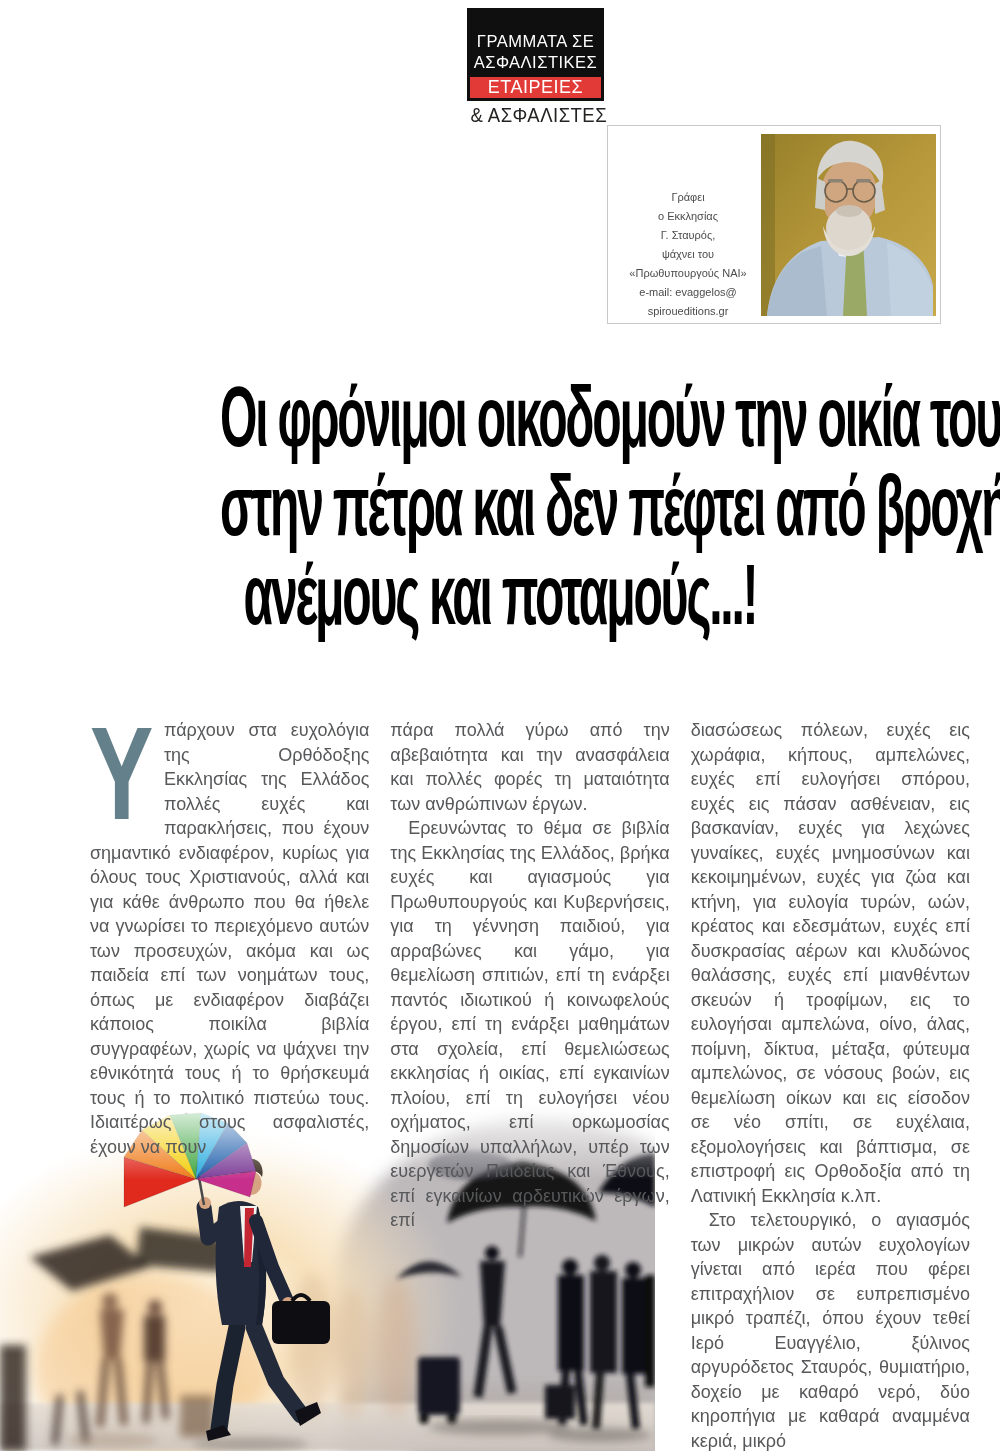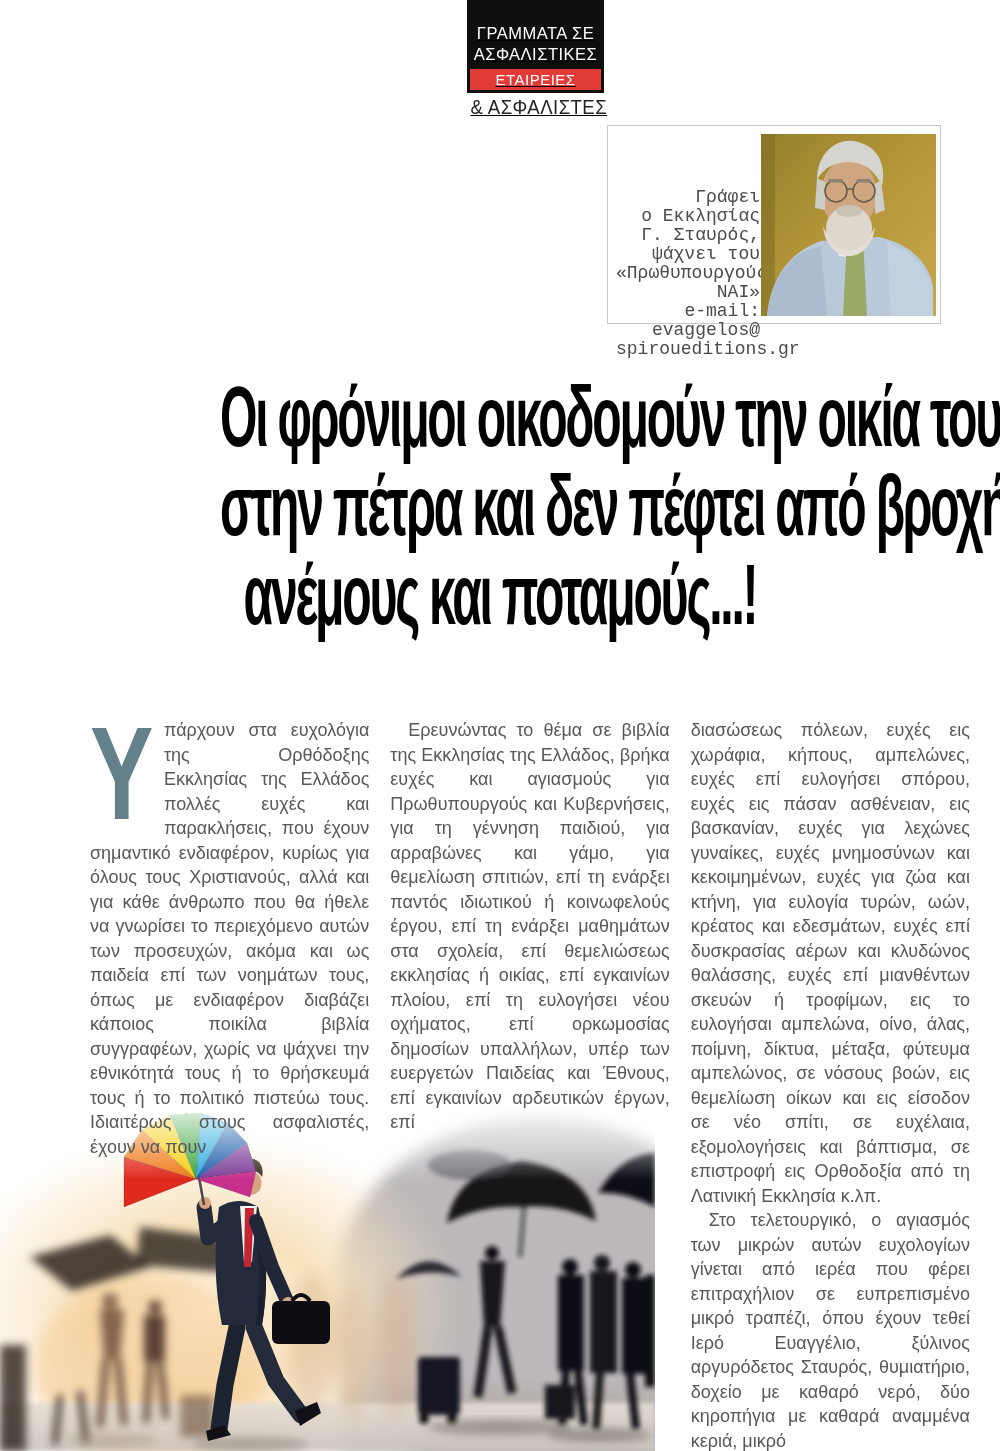--- a/index.html
+++ b/index.html
@@ -1,33 +1,33 @@
 <!DOCTYPE html>
 <html><head>
 <meta charset="utf-8">
 <style>
   html,body{margin:0;padding:0;background:#ffffff;}
   .page{
     position:relative;width:1000px;height:1451px;background:#ffffff;overflow:hidden;
     font-family:"Liberation Sans","DejaVu Sans",sans-serif;margin:0 auto;
   }
   
-  .mast{position:absolute;left:467px;top:0;width:137px;text-decoration:underline;}
+  .mast{position:absolute;left:467px;top:8px;width:137px;}
   .mast-box{background:#0f0f0f;color:#fff;text-align:center;padding-top:23px;height:70px;}
   .mast-box .mline{font-size:16.5px;line-height:21px;letter-spacing:.5px;font-weight:400;}
   .mast-band{background:#e23a36;color:#fff;margin:4px 3px 0 3px;height:21px;line-height:21px;
-    font-size:15px;letter-spacing:.5px;text-align:center;}
+    font-size:18px;letter-spacing:.5px;text-align:center;}
   .mast-box-bottom{background:#0f0f0f;height:3px;margin:0;}
   .mast-sub{color:#242321;font-size:19.5px;letter-spacing:.5px;text-align:center;margin-top:3px;
     transform:scaleX(.95);transform-origin:50% 50%;white-space:nowrap;}
   
   .author-box{position:absolute;left:607px;top:125px;width:334px;height:199px;
     border:1px solid #c9c9c9;background:#fff;box-sizing:border-box;}
-  .author-text{position:absolute;left:8px;top:62px;width:144px;text-align:right;
-    color:#4b4b4d;font-size:18px;line-height:19px;font-family:Liberation Mono, monospace;}
+  .author-text{position:absolute;left:8px;top:62px;width:144px;text-align:center;
+    color:#4b4b4d;font-size:11px;line-height:19px;}
   .author-photo{position:absolute;left:153px;top:8px;width:175px;height:182px;}
   
   .headline{position:absolute;left:0;top:372px;width:1000px;text-align:center;margin:0;}
   .headline .hline{display:block;white-space:nowrap;font-weight:700;color:#000;
     font-size:86px;line-height:89px;letter-spacing:-4px;
     transform:scaleX(.56);transform-origin:50% 50%;}
   
   .cols{position:absolute;left:90px;top:718px;width:880px;display:flex;gap:21px;z-index:2;}
   .col{width:280px;}
   .col p{margin:0;font-size:18px;line-height:24.5px;color:#57585a;text-align:justify;}
@@ -106,20 +106,21 @@
     <span class="hline">ανέμους και ποταμούς...!</span>
   </h1>
 
   <section class="cols">
     <div class="col">
       <p>
         <span class="dropcap">Υ</span><span>πάρχουν στα ευχολόγια της Ορθόδοξης Εκκλησίας της Ελλάδος πολλές ευχές και παρακλήσεις, που έχουν σημαντικό ενδιαφέρον, κυρίως για όλους τους Χριστιανούς, αλλά και για κάθε άνθρωπο που θα ήθελε να γνωρίσει το περιεχόμενο αυτών των προσευχών, ακόμα και ως παιδεία επί των νοημάτων τους, όπως με ενδιαφέρον διαβάζει κάποιος ποικίλα βιβλία συγγραφέων, χωρίς να ψάχνει την εθνικότητά τους ή το θρήσκευμά τους ή το πολιτικό πιστεύω τους. Ιδιαιτέρως στους ασφαλιστές, έχουν να πουν</span>
       </p>
     </div>
     <div class="col">
+      <p>πάρα πολλά γύρω από την αβεβαιότητα και την ανασφάλεια και πολλές φορές τη ματαιότητα των ανθρώπινων έργων.</p>
       <p class="indent">Ερευνώντας το θέμα σε βιβλία της Εκκλησίας της Ελλάδος, βρήκα ευχές και αγιασμούς για Πρωθυπουργούς και Κυβερνήσεις, για τη γέννηση παιδιού, για αρραβώνες και γάμο, για θεμελίωση σπιτιών, επί τη ενάρξει παντός ιδιωτικού ή κοινωφελούς έργου, επί τη ενάρξει μαθημάτων στα σχολεία, επί θεμελιώσεως εκκλησίας ή οικίας, επί εγκαινίων πλοίου, επί τη ευλογήσει νέου οχήματος, επί ορκωμοσίας δημοσίων υπαλλήλων, υπέρ των ευεργετών Παιδείας και Έθνους, επί εγκαινίων αρδευτικών έργων, επί</p>
     </div>
     <div class="col">
       <p>διασώσεως πόλεων, ευχές εις χωράφια, κήπους, αμπελώνες, ευχές επί ευλογήσει σπόρου, ευχές εις πάσαν ασθένειαν, εις βασκανίαν, ευχές για λεχώνες γυναίκες, ευχές μνημοσύνων και κεκοιμημένων, ευχές για ζώα και κτήνη, για ευλογία τυρών, ωών, κρέατος και εδεσμάτων, ευχές επί δυσκρασίας αέρων και κλυδώνος θαλάσσης, ευχές επί μιανθέντων σκευών ή τροφίμων, εις το ευλογήσαι αμπελώνα, οίνο, άλας, ποίμνη, δίκτυα, μέταξα, φύτευμα αμπελώνος, σε νόσους βοών, εις θεμελίωση οίκων και εις είσοδον σε νέο σπίτι, σε ευχέλαια, εξομολογήσεις και βάπτισμα, σε επιστροφή εις Ορθοδοξία από τη Λατινική Εκκλησία κ.λπ.</p>
       <p class="indent">Στο τελετουργικό, ο αγιασμός των μικρών αυτών ευχολογίων γίνεται από ιερέα που φέρει επιτραχήλιον σε ευπρεπισμένο μικρό τραπέζι, όπου έχουν τεθεί Ιερό Ευαγγέλιο, ξύλινος αργυρόδετος Σταυρός, θυμιατήριο, δοχείο με καθαρό νερό, δύο κηροπήγια με καθαρά αναμμένα κεριά, μικρό</p>
     </div>
   </section>
 
   <svg class="footer-photo" viewBox="0 0 655 356" preserveAspectRatio="none">
     <defs>

